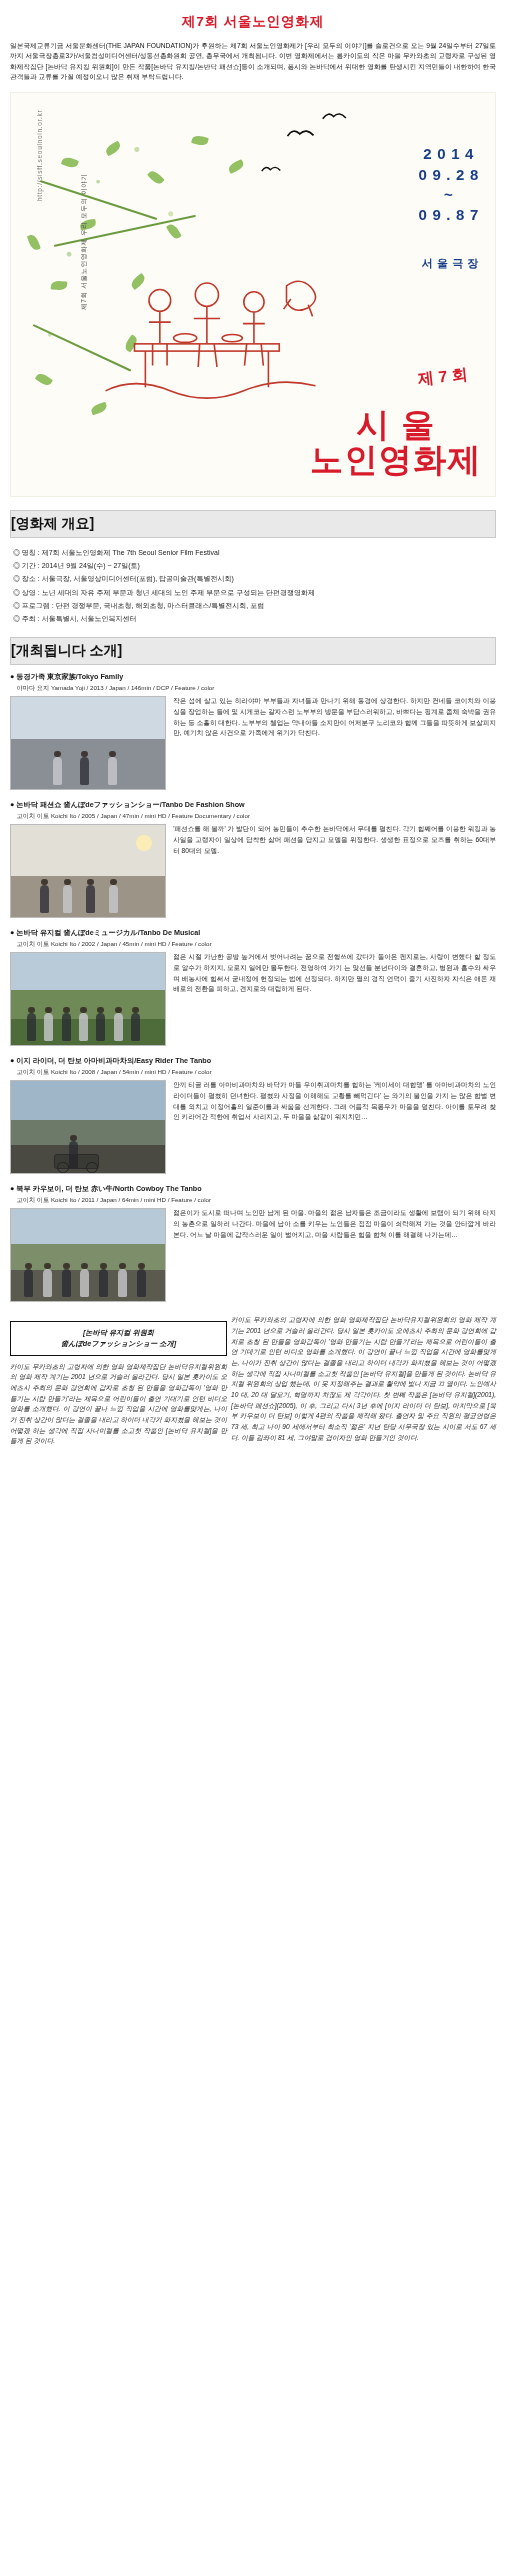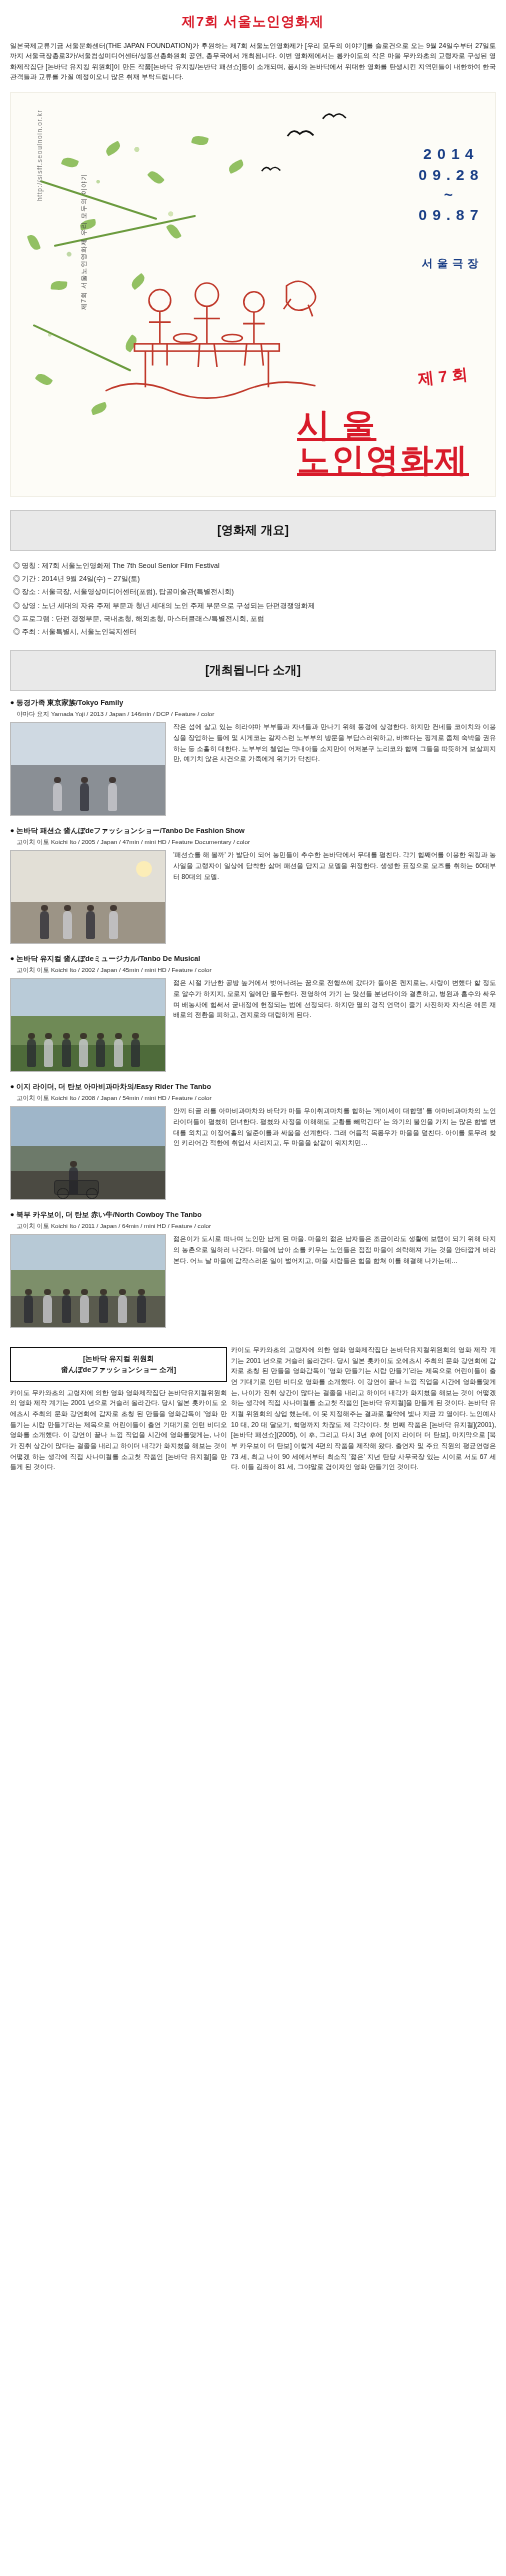--- a/index.html
+++ b/index.html
@@ -101,51 +101,50 @@
     position:absolute;
     left:69px; top:217px;
     transform:rotate(-90deg);
     transform-origin:left top;
     color:#4a4a4a;
     font-size:6.5px;
     letter-spacing:0.7px;
   }
   .poster-bigtitle {
     position:absolute;
-    right:26px; bottom:19px;
-    text-align:left;
+    right:13px; bottom:19px;
+    text-align:center;
     color:#d81b2a;
     font-size:33px;
     font-weight:bold;
     line-height:1.05;
     letter-spacing:1.4px;
-    text-decoration:underline;
   }
   .poster-edition {
     position:absolute;
     right:27.5px; bottom:108px;
     color:#d81b2a;
     font-size:16px;
     font-weight:bold;
     transform:rotate(-6deg);
   }
   .poster-scene {
     position:absolute;
     left:80px; bottom:87px;
     width:239px; height:152px;
   }
 
   
   .bar {
     background:#e9e9e9;
     border:0.7px solid #c9c9c9;
-    text-align:center;
-    font-size:12px;
-    font-weight:bold;
-    padding:11px 0;
+    text-align:left;
+    font-size:14px;
+    font-weight:bold;
+    padding:4px 0;
     margin:11.6px 0 7.2px 0;
     color:#111;
   }
 
   .overview { font-size:7px; line-height:1.9; padding-left:2.9px; }
   .overview div::before { content:"◎ "; }
 
   
   .film { margin-bottom:10px; }
   .film-title {
@@ -194,21 +193,21 @@
     background:rgba(50,40,35,0.85);
   }
   .fig.l { background:rgba(200,200,205,0.8); }
   .sun {
     position:absolute; right:13px; top:10px;
     width:16px; height:16px; border-radius:50%;
     background:rgba(255,238,180,0.9);
   }
 
   
-  .closing { display:flex; gap:4px; margin-top:13px; align-items:flex-end; }
+  .closing { display:flex; gap:4px; margin-top:13px; align-items:flex-start;font-style:italic; }
   .closing-left { flex:0 0 217px; }
   .closing-right { flex:1; font-size:6.6px; line-height:1.62; text-align:justify; }
   .host-box {
     border:1.4px solid #111;
     text-align:center;
     padding:5px 2.9px;
     font-size:7.2px;
     font-weight:bold;
     line-height:1.6;
     margin-top:5.8px;

